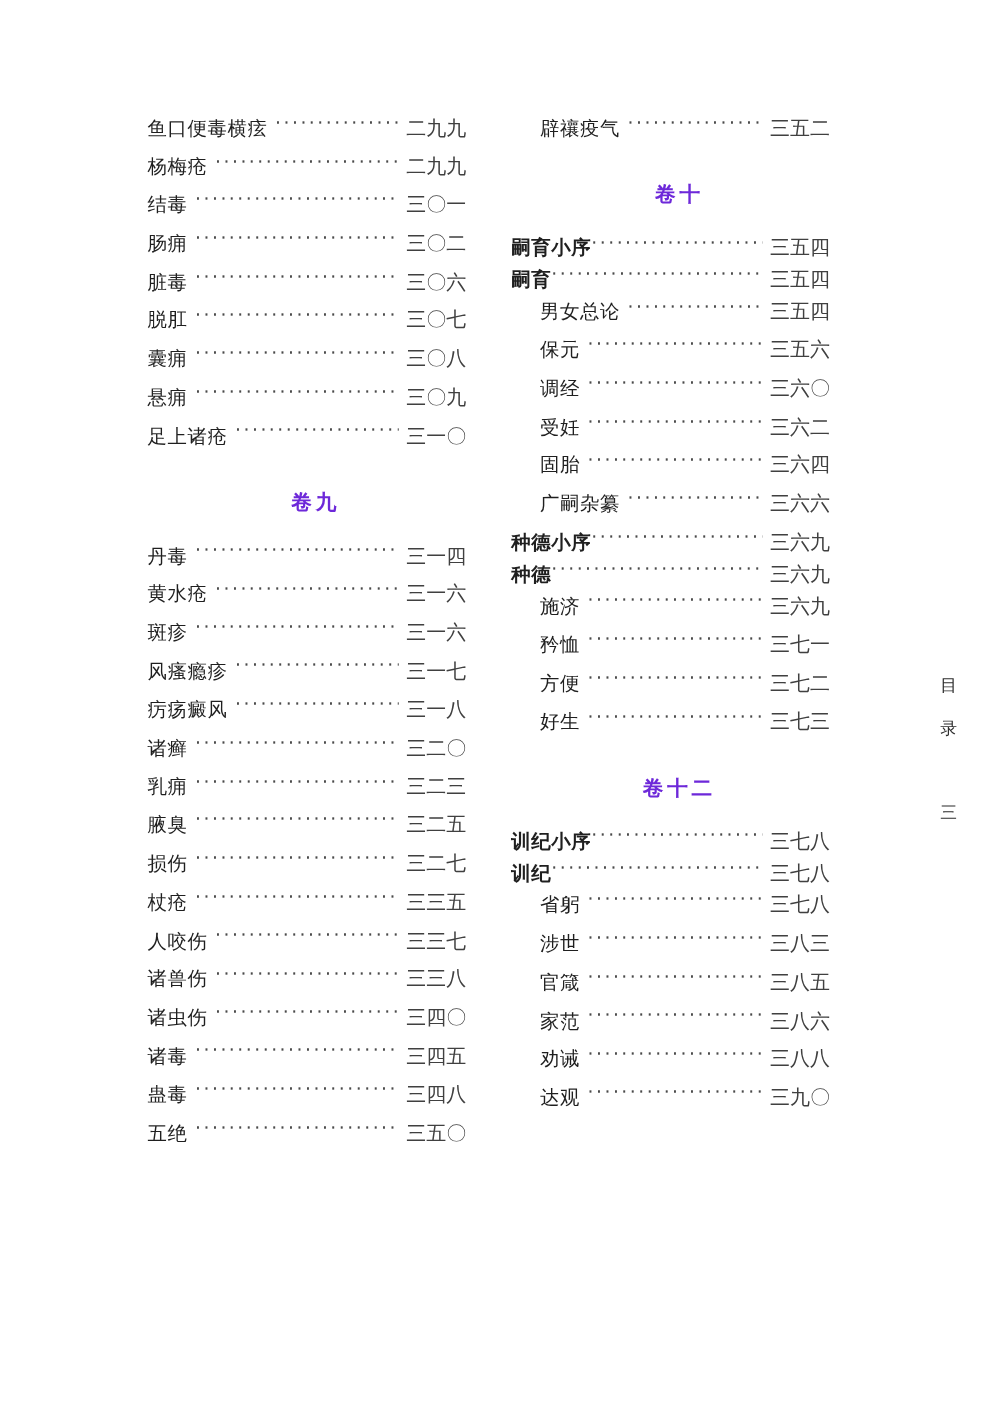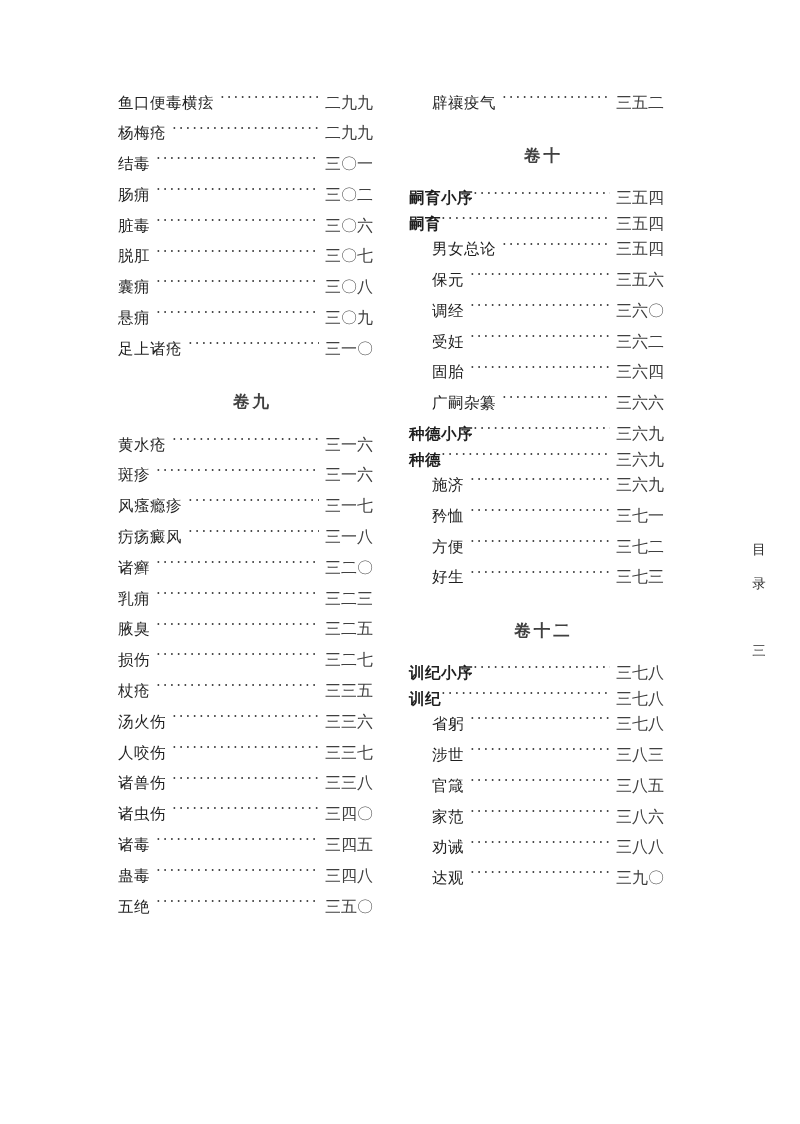--- a/index.html
+++ b/index.html
@@ -38,21 +38,21 @@
     width: 269px;
     flex: 0 0 269px;
   }
 
   
   .vol-head {
     text-align: center;
     font-weight: bold;
     font-size: 16.5px;
     letter-spacing: 3px;
-    color: #404040;
+    color: #6d28d9;
     padding-top: 22px;
     padding-bottom: 21px;
     font-family: "DejaVu Sans", "Liberation Sans", sans-serif;
   }
 
   
   .entry {
     display: flex;
     align-items: baseline;
     font-size: 15.5px;
@@ -168,20 +168,25 @@
           <span class="e-dots"></span>
           <span class="e-page">三〇九</span>
         </div>
         <div class="entry">
           <span class="e-title">足上诸疮</span>
           <span class="e-dots"></span>
           <span class="e-page">三一〇</span>
         </div>
         <div class="vol-head">卷九</div>
         <div class="entry">
+          <span class="e-title">丹毒</span>
+          <span class="e-dots"></span>
+          <span class="e-page">三一四</span>
+        </div>
+        <div class="entry">
           <span class="e-title">黄水疮</span>
           <span class="e-dots"></span>
           <span class="e-page">三一六</span>
         </div>
         <div class="entry">
           <span class="e-title">斑疹</span>
           <span class="e-dots"></span>
           <span class="e-page">三一六</span>
         </div>
         <div class="entry">
@@ -211,25 +216,20 @@
         </div>
         <div class="entry">
           <span class="e-title">损伤</span>
           <span class="e-dots"></span>
           <span class="e-page">三二七</span>
         </div>
         <div class="entry">
           <span class="e-title">杖疮</span>
           <span class="e-dots"></span>
           <span class="e-page">三三五</span>
-        </div>
-        <div class="entry">
-          <span class="e-title">汤火伤</span>
-          <span class="e-dots"></span>
-          <span class="e-page">三三六</span>
         </div>
         <div class="entry">
           <span class="e-title">人咬伤</span>
           <span class="e-dots"></span>
           <span class="e-page">三三七</span>
         </div>
         <div class="entry">
           <span class="e-title">诸兽伤</span>
           <span class="e-dots"></span>
           <span class="e-page">三三八</span>

